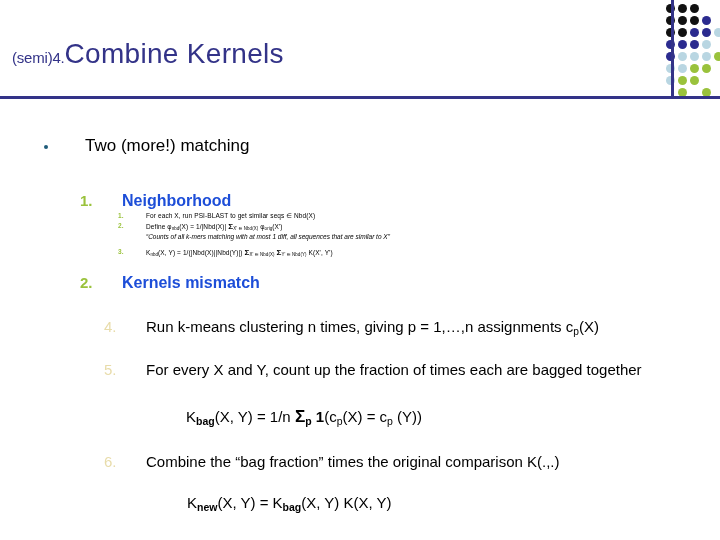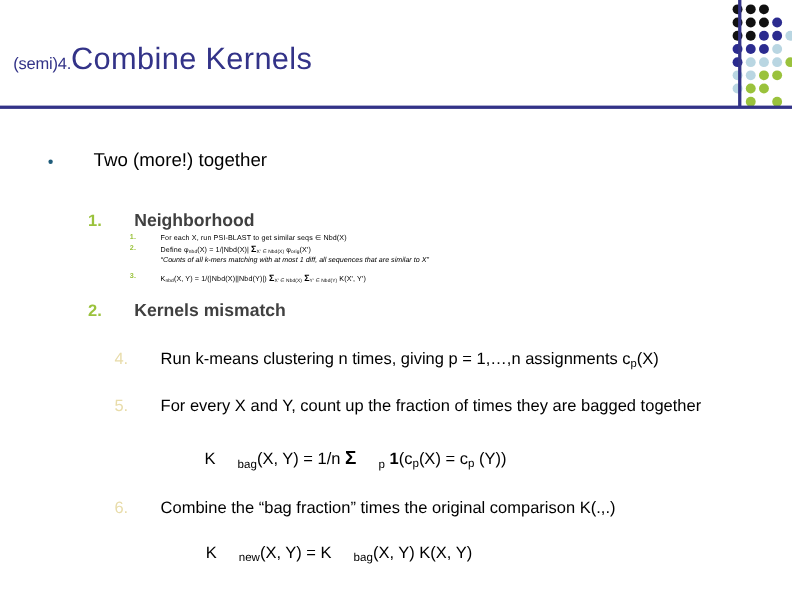--- a/index.html
+++ b/index.html
@@ -101,21 +101,21 @@
     top: 0;
     font-size: 15px;
     font-weight: bold;
   }
   .num-head .txt {
     position: absolute;
     left: 42px;
     top: 0;
     font-size: 16px;
     font-weight: bold;
-    color: #404040;
+    color: #1d4ed8;
   }
   .num-green .num { color: #9ac23c; }
 
   
   .tiny-row {
     position: absolute;
     white-space: nowrap;
     font-size: 6.5px;
     color: #000;
     letter-spacing: 0.1px;
@@ -165,23 +165,22 @@
 
   
   .formula {
     position: absolute;
     white-space: nowrap;
     font-size: 15px;
     color: #000;
   }
   .formula .fsub {
     font-size: 0.7em;
-    font-weight: normal;
+    font-weight: bold;
     vertical-align: -0.28em;
-    margin-left: 20px;
   }
   .formula .fsub-n {
     font-size: 0.7em;
     vertical-align: -0.28em;
   }
   .formula .sig {
     font-size: 1.15em;
     font-weight: bold;
   }
   .formula .bold1 { font-weight: bold; }
@@ -232,21 +231,21 @@
 
 <div id="vrule"></div>
 <div id="hrule"></div>
 
 <div id="title">
   <span class="semi">(semi)4.</span><span class="main">Combine Kernels</span>
 </div>
 
 <div id="bullet-row">
   <span class="bdot"></span>
-  <span class="btext">Two (more!) together</span>
+  <span class="btext">Two (more!) matching</span>
 </div>
 
 <div class="num-head num-green" style="left:80px; top:192px;">
   <span class="num">1.</span>
   <span class="txt">Neighborhood</span>
 </div>
 
 <div class="tiny-row" style="left:118px; top:212px;">
   <span class="tnum">1.</span>
   <span class="ttxt">For each X, run PSI-BLAST to get similar seqs ∈ Nbd(X)</span>
@@ -271,21 +270,21 @@
   <span class="txt">Kernels mismatch</span>
 </div>
 
 <div class="item-row" style="left:104px; top:318px;">
   <span class="inum">4.</span>
   <span class="itxt">Run k-means clustering n times, giving p = 1,…,n assignments c<span class="sub">p</span>(X)</span>
 </div>
 
 <div class="item-row" style="left:104px; top:361px;">
   <span class="inum">5.</span>
-  <span class="itxt">For every X and Y, count up the fraction of times they are bagged together</span>
+  <span class="itxt">For every X and Y, count up the fraction of times each are bagged together</span>
 </div>
 
 <div class="formula" style="left:186px; top:406px;">
   K<span class="fsub">bag</span>(X, Y) = 1/n <span class="sig">Σ</span><span class="fsub">p</span> <span class="bold1">1</span>(c<span class="fsub-n">p</span>(X) = c<span class="fsub-n">p</span> (Y))
 </div>
 
 <div class="item-row" style="left:104px; top:453px;">
   <span class="inum">6.</span>
   <span class="itxt">Combine the “bag fraction” times the original comparison K(.,.)</span>
 </div>

